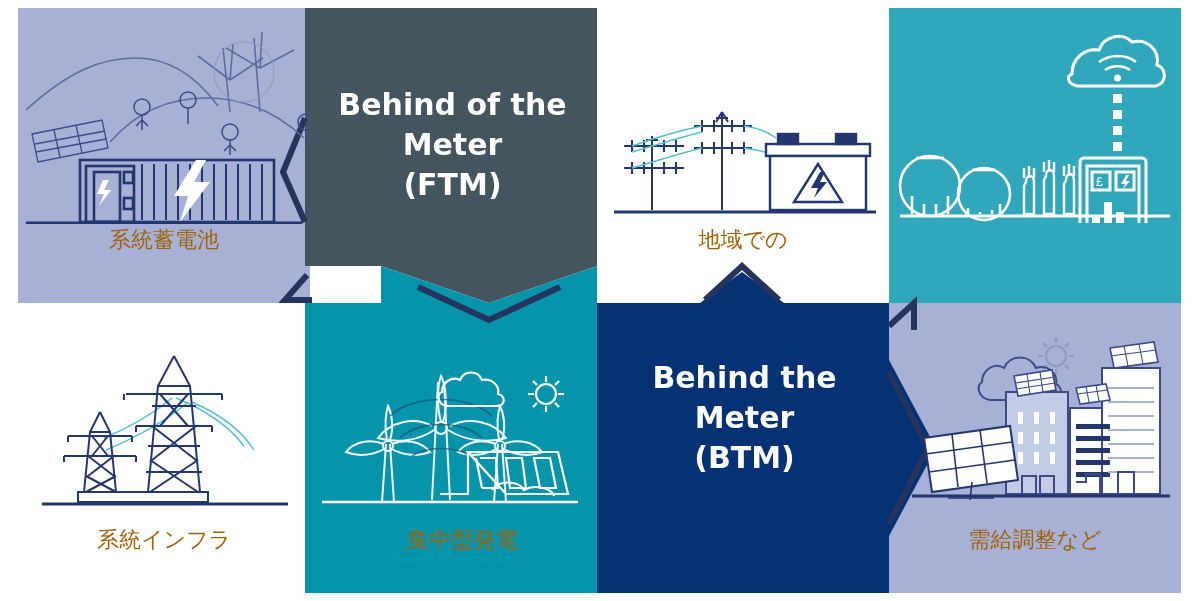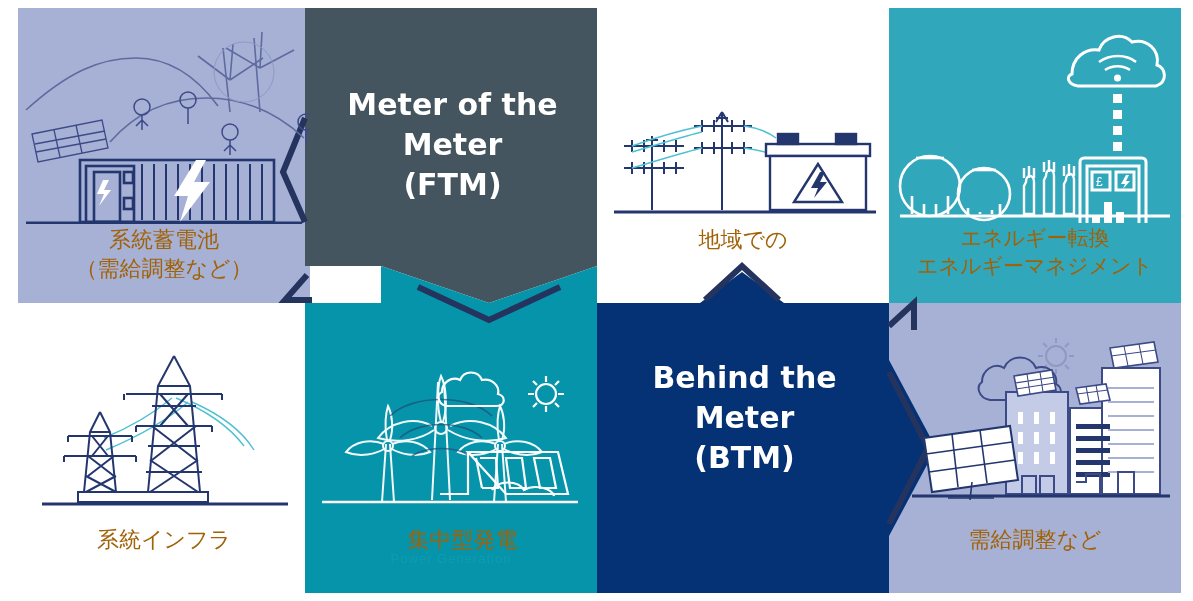--- a/index.html
+++ b/index.html
@@ -354,47 +354,42 @@
         <path d="M42 104 L48 157 M70 100 L77 153"></path>
         <path d="M16 124 L102 112 M19 142 L105 130"></path>
         <path d="M62 152 L60 170 M38 168 L84 168"></path>
       </g>
       <path d="M2 166 L260 166" stroke="#23366e" stroke-width="3"></path>
     </svg>
   </div>
 
   <div class="caption" id="cap-grid-battery">
     <div>系統蓄電池</div>
-    <div>（需給調整など）</div>
   </div>
 
   <div class="caption" id="cap-community">
     <div>地域での</div>
   </div>
 
-  <div class="caption" id="cap-energy-conv">
-    <div>エネルギー転換</div>
-    <div>エネルギーマネジメント</div>
-  </div>
 
   <div class="caption" id="cap-grid-infra">
     <div>系統インフラ</div>
   </div>
 
   <div class="caption" id="cap-central-gen">
     <div>集中型発電</div>
   </div>
   <div class="ghost">Power Generation</div>
 
   <div class="caption" id="cap-distributed">
     <div>需給調整など</div>
   </div>
 
   <div class="arrow-label" id="lbl-ftm">
-    <div>Meter of the</div>
+    <div>Behind of the</div>
     <div>Meter</div>
     <div>(FTM)</div>
   </div>
 
   <div class="arrow-label" id="lbl-btm">
     <div>Behind the</div>
     <div>Meter</div>
     <div>(BTM)</div>
   </div>
 

